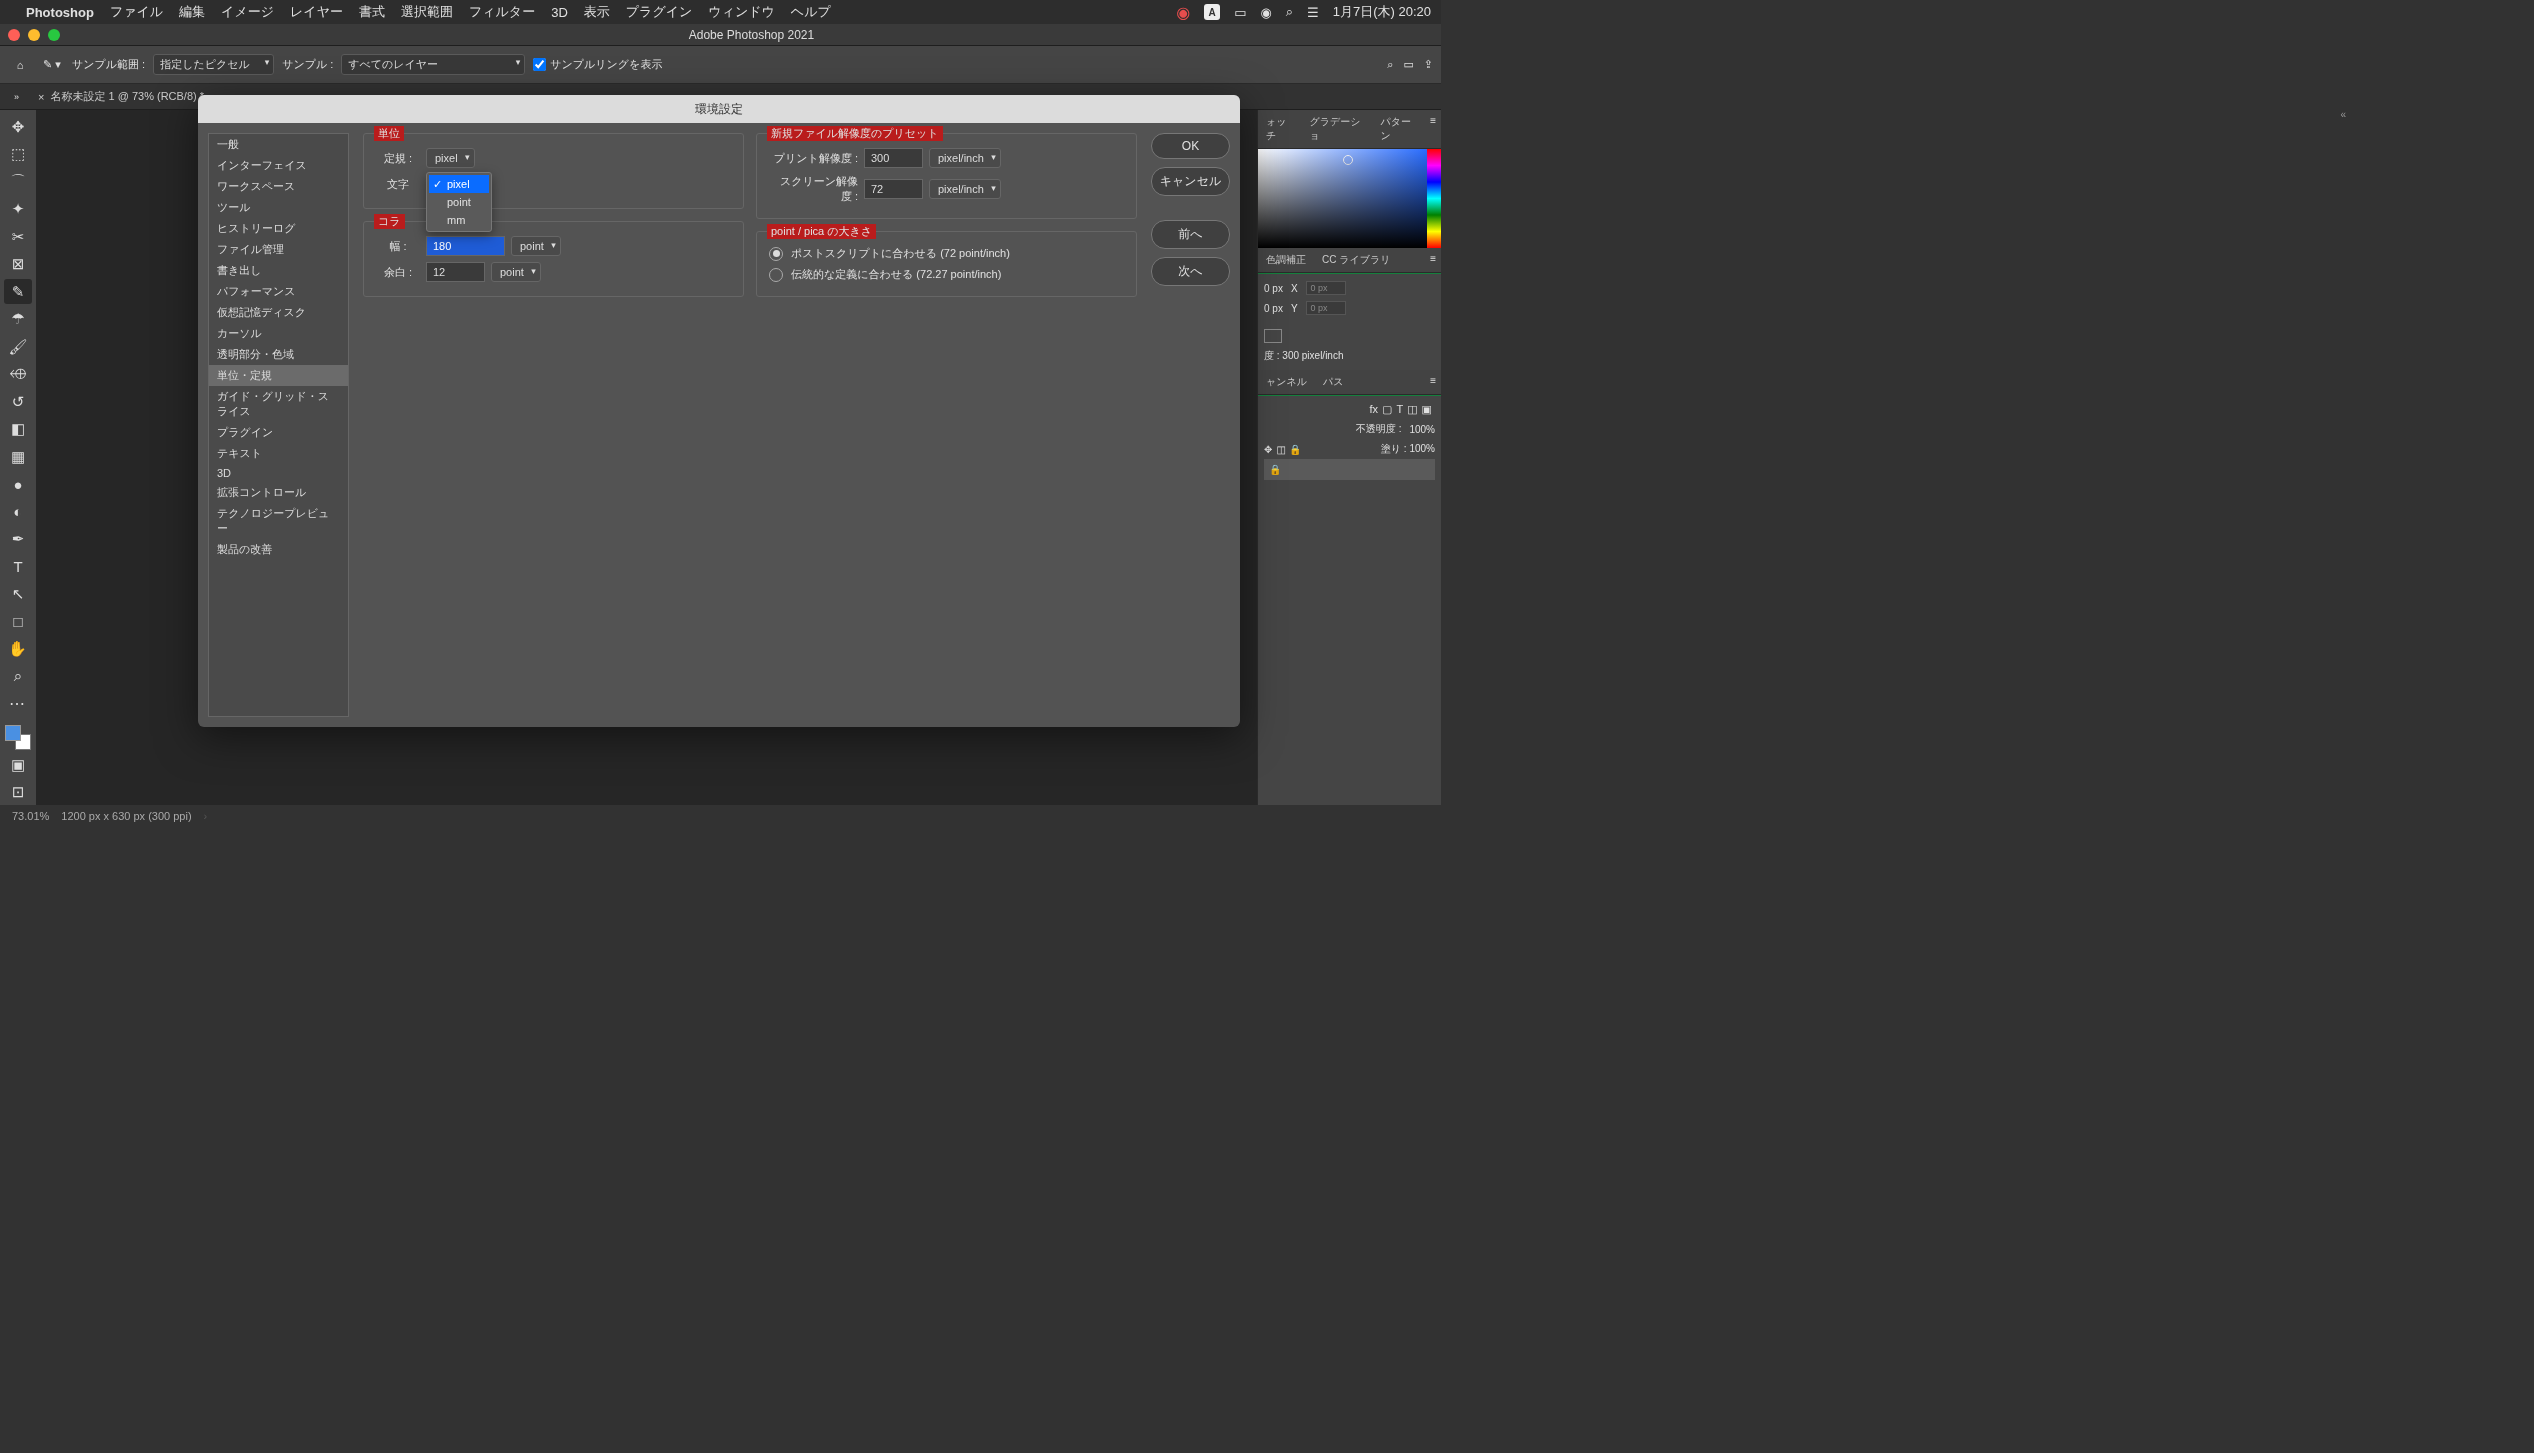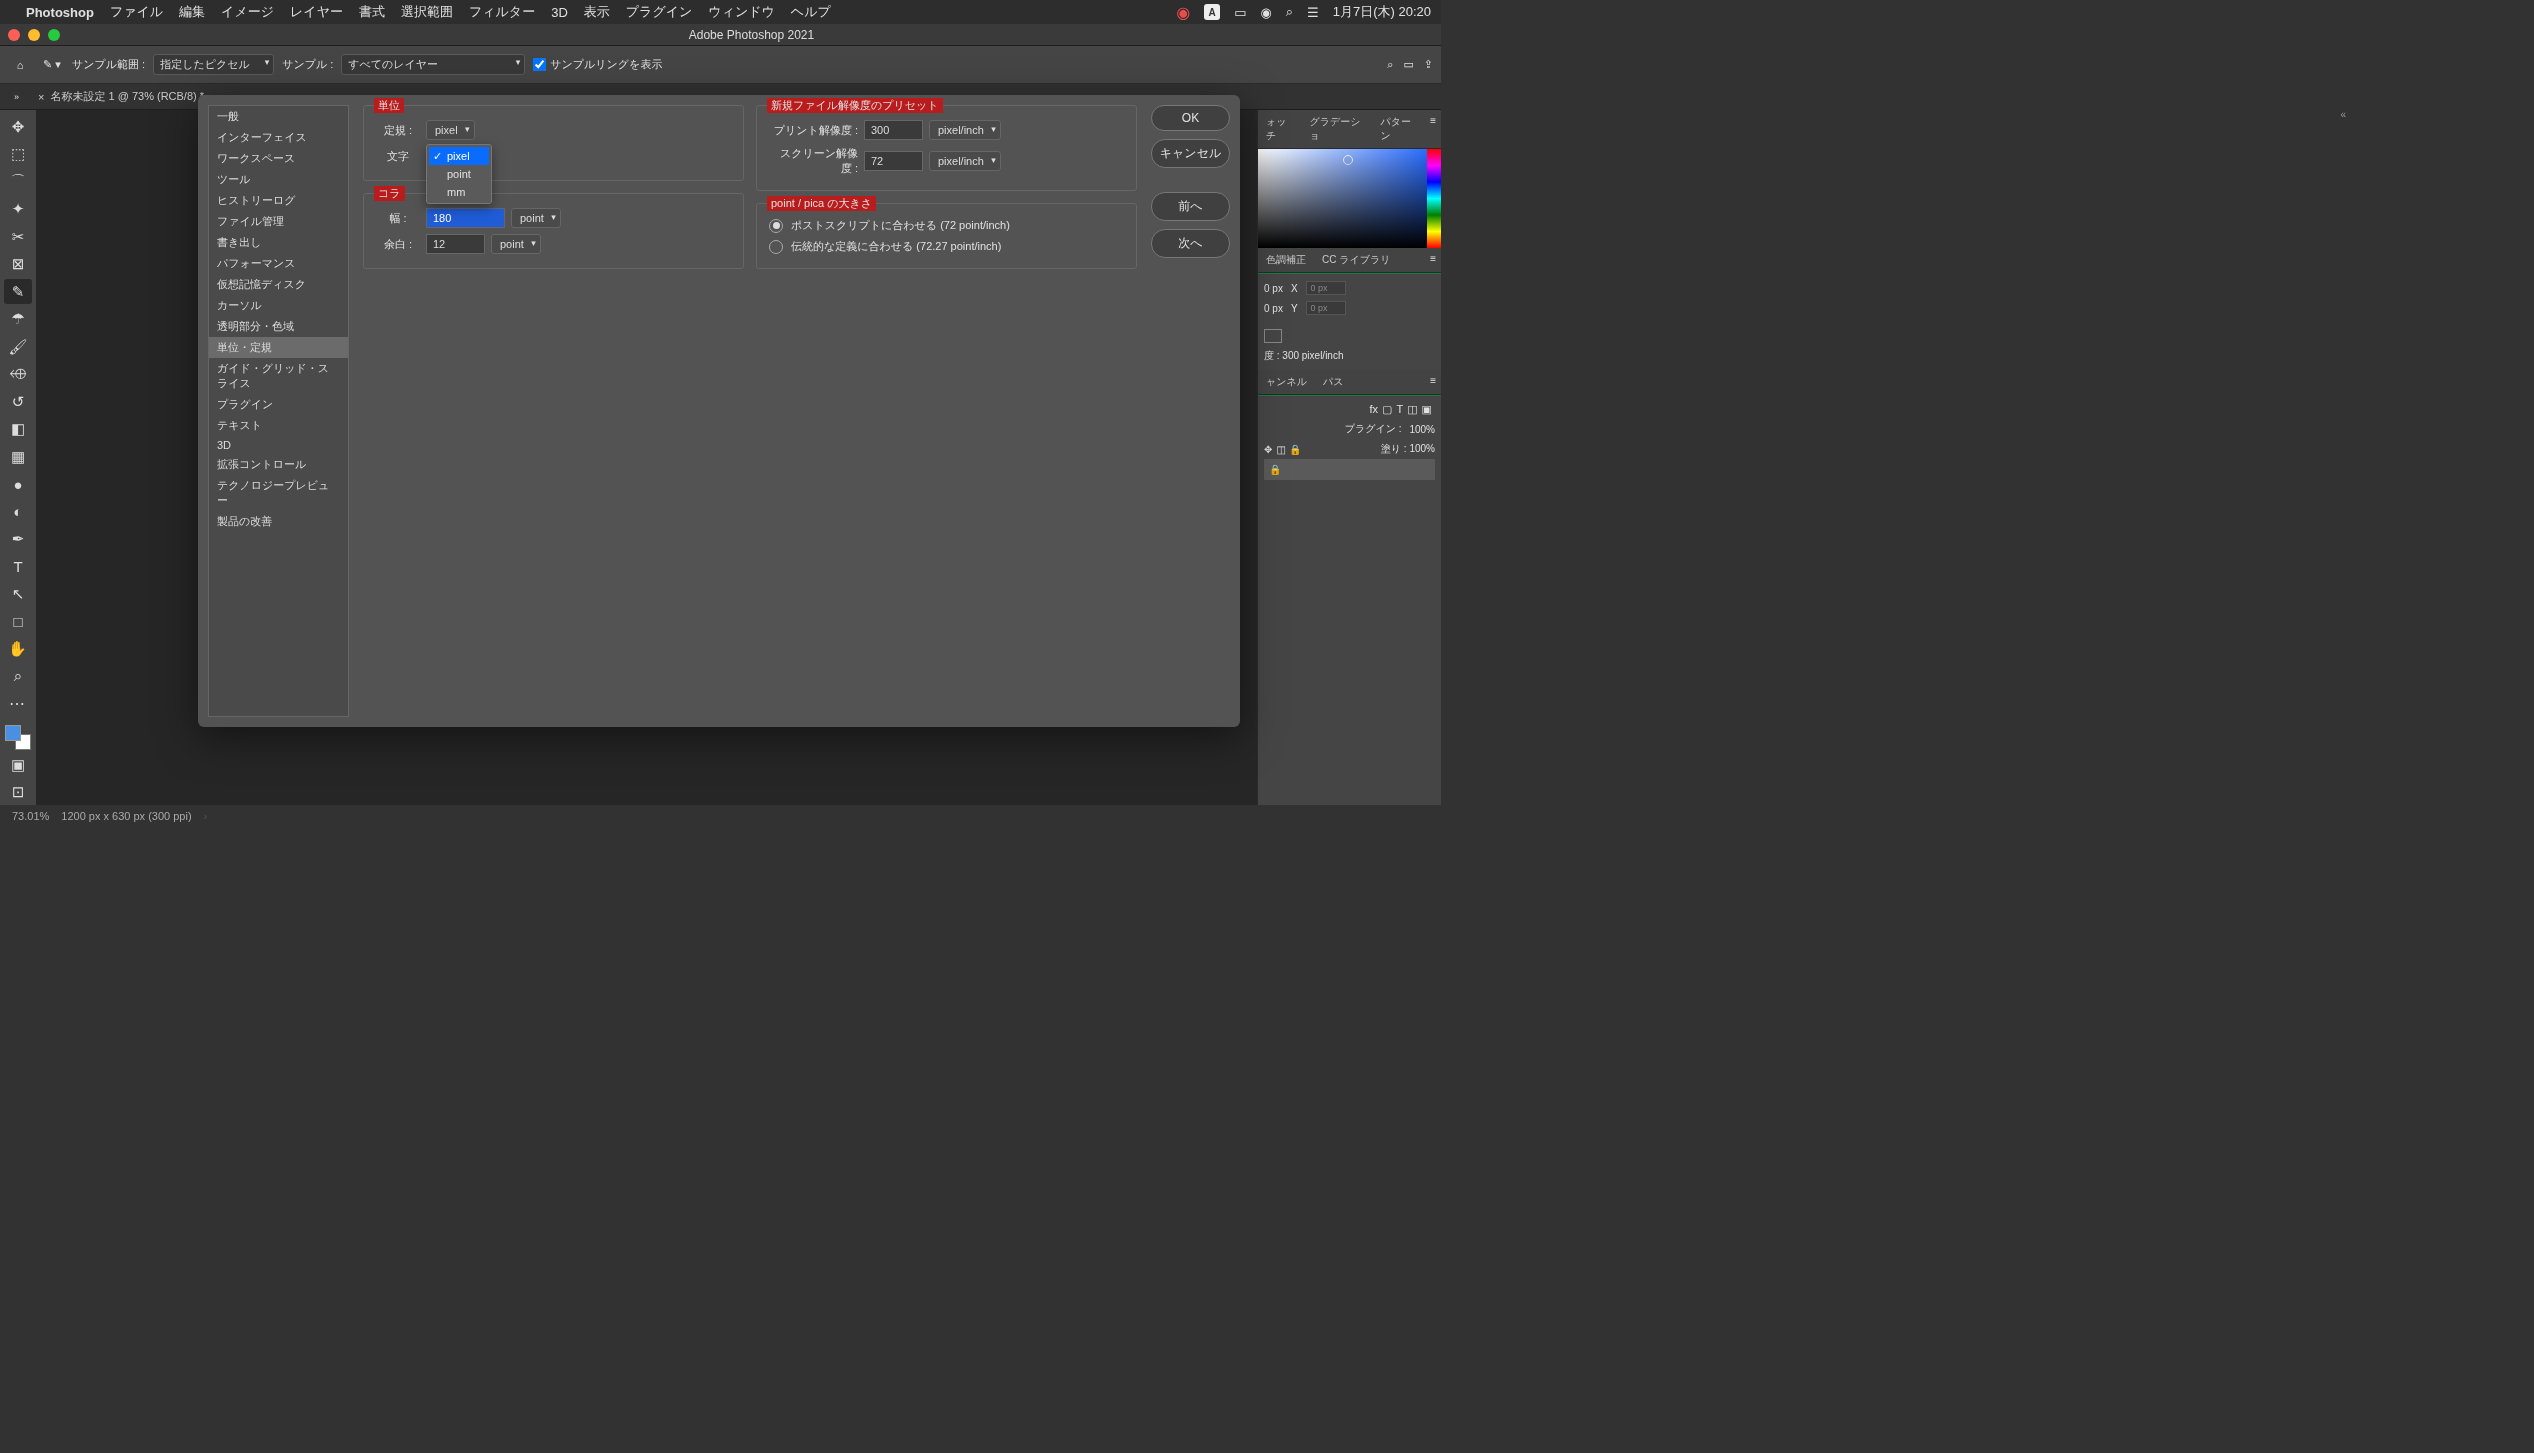--- a/index.html
+++ b/index.html
@@ -245,21 +245,21 @@
       <div class="layer-row">
         <span class="layer-icons">
           <span>fx</span>
           <span>▢</span>
           <span>T</span>
           <span>◫</span>
           <span>▣</span>
         </span>
       </div>
       <div class="props-row" style="justify-content:flex-end">
-        <span>プラグイン :</span>
+        <span>不透明度 :</span>
         <span>100%</span>
       </div>
       <div class="props-row" style="justify-content:space-between">
         <span style="display:flex;gap:4px">
           <span>✥</span>
           <span>◫</span>
           <span>🔒</span>
         </span>
         <span>
           <span>塗り :</span>
@@ -275,20 +275,21 @@
 
 <div class="status-bar">
   <span>73.01%</span>
   <span>1200 px x 630 px (300 ppi)</span>
   <span class="sep">›</span>
 </div>
 
 <span class="collapse-right">«</span>
 
 <div class="dialog">
+  <div class="dialog-title">環境設定</div>
   <div class="dialog-body">
     <div class="pref-sidebar">
       <div class="pref-item">一般</div>
       <div class="pref-item">インターフェイス</div>
       <div class="pref-item">ワークスペース</div>
       <div class="pref-item">ツール</div>
       <div class="pref-item">ヒストリーログ</div>
       <div class="pref-item">ファイル管理</div>
       <div class="pref-item">書き出し</div>
       <div class="pref-item">パフォーマンス</div>

